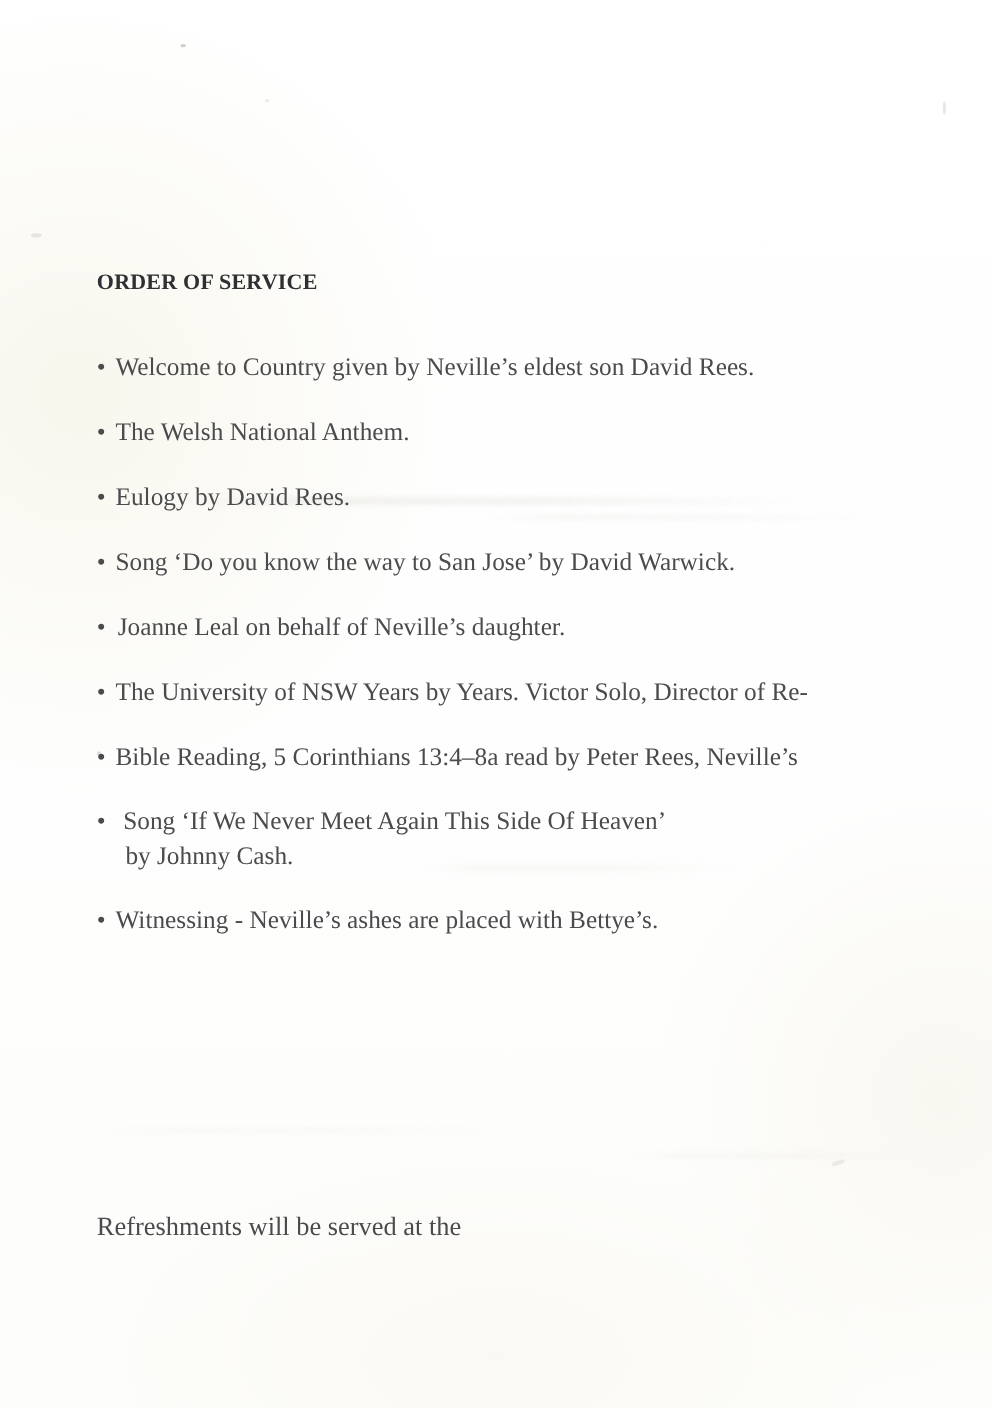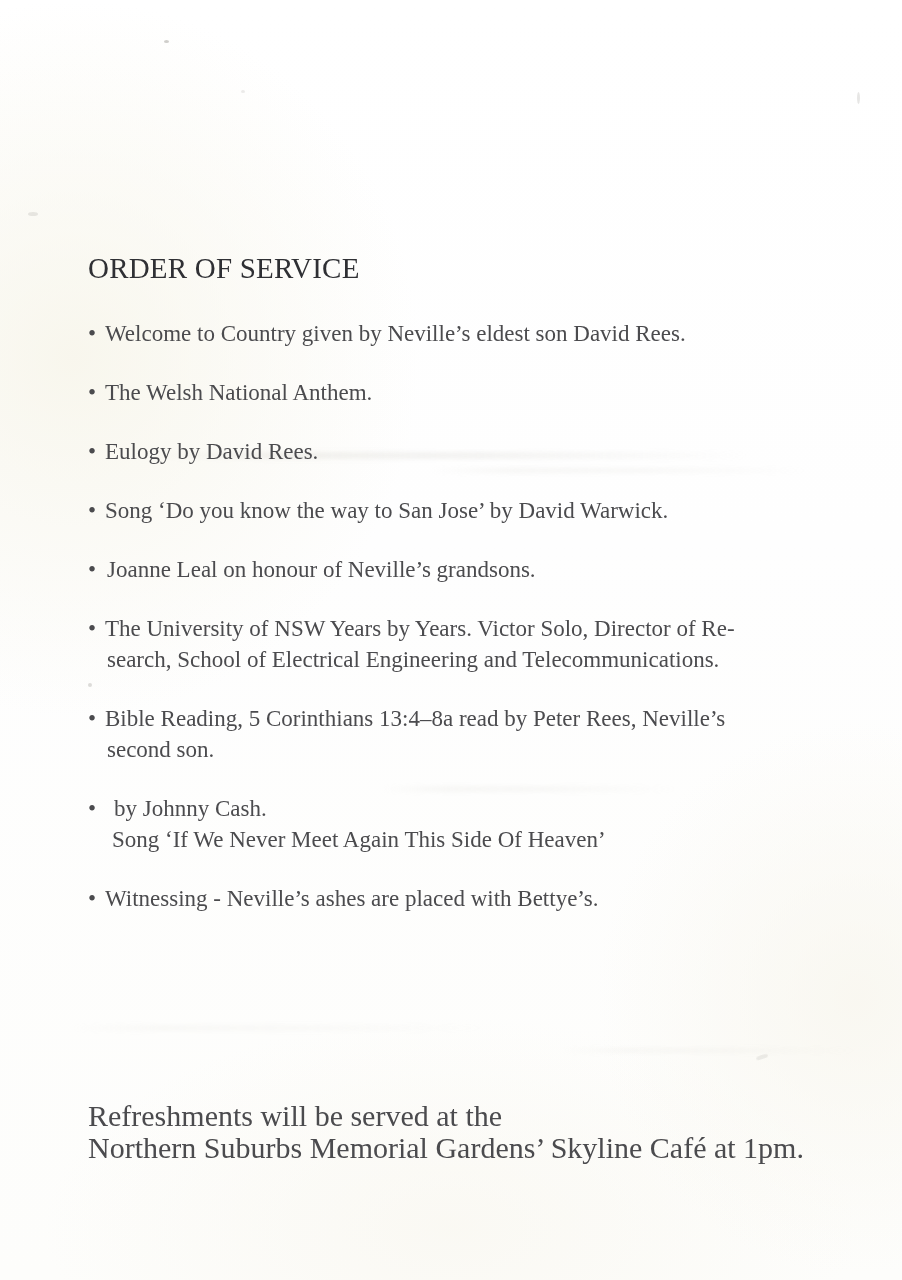--- a/index.html
+++ b/index.html
@@ -53,22 +53,22 @@
   .speck-3 { left: 241px; top: 90px;  width: 4px;  height: 3px; opacity: .4; }
   .speck-4 { left: 28px;  top: 212px; width: 10px; height: 4px; opacity: .45; }
   .speck-5 { left: 756px; top: 1055px;width: 12px; height: 4px; opacity: .35;
              transform: rotate(-18deg); border-radius: 40%; }
   .speck-6 { left: 88px;  top: 683px; width: 4px;  height: 4px; opacity: .7; }
 
   .doc-title {
     position: absolute;
     left: 88px;
     top: 233px;
-    font-size: 29px;
-    font-weight: normal;
+    font-size: 20px;
+    font-weight: bold;
     letter-spacing: 0.2px;
     color: #2f3034;
     white-space: nowrap;
   }
 
   .service-list {
     position: absolute;
     left: 88px;
     top: 318px;
     width: 700px;
@@ -98,21 +98,21 @@
   .line {
     display: block;
     white-space: pre-wrap;
   }
   .line.cont { margin-left: 2px; }
 
   .footer-note {
     position: absolute;
     left: 88px;
     top: 1100px;
-    font-size: 30px;
+    font-size: 24px;
     line-height: 32px;
     color: #4b4b4e;
   }
   .footer-note .line { display: block; }
 </style>
 </head>
 <body>
 
 <div class="page">
 
@@ -148,46 +148,43 @@
       <span class="line">Eulogy by David Rees.</span>
     </div>
 
     <div class="item">
       <span class="bullet">•</span>
       <span class="line">Song ‘Do you know the way to San Jose’ by David Warwick.</span>
     </div>
 
     <div class="item">
       <span class="bullet">•</span>
-      <span class="line cont">Joanne Leal on honour of Neville’s grandsons.</span>
+      <span class="line cont">Joanne Leal on behalf of Neville’s daughter.</span>
     </div>
 
     <div class="item">
       <span class="bullet">•</span>
       <span class="line">The University of NSW Years by Years. Victor Solo, Director of Re-</span>
-      <span class="line cont">search, School of Electrical Engineering and Telecommunications.</span>
     </div>
 
     <div class="item">
       <span class="bullet">•</span>
       <span class="line">Bible Reading, 5 Corinthians 13:4–8a read by Peter Rees, Neville’s</span>
-      <span class="line cont">second son.</span>
     </div>
 
     <div class="item spaced">
       <span class="bullet">•</span>
+      <span class="line">Song ‘If We Never Meet Again This Side Of Heaven’</span>
       <span class="line cont">by Johnny Cash.</span>
-      <span class="line">Song ‘If We Never Meet Again This Side Of Heaven’</span>
     </div>
 
     <div class="item">
       <span class="bullet">•</span>
       <span class="line">Witnessing - Neville’s ashes are placed with Bettye’s.</span>
     </div>
 
   </div>
 
   <div class="footer-note">
     <span class="line">Refreshments will be served at the</span>
-    <span class="line">Northern Suburbs Memorial Gardens’ Skyline Café at 1pm.</span>
   </div>
 
 </div>
 
 </body></html>

